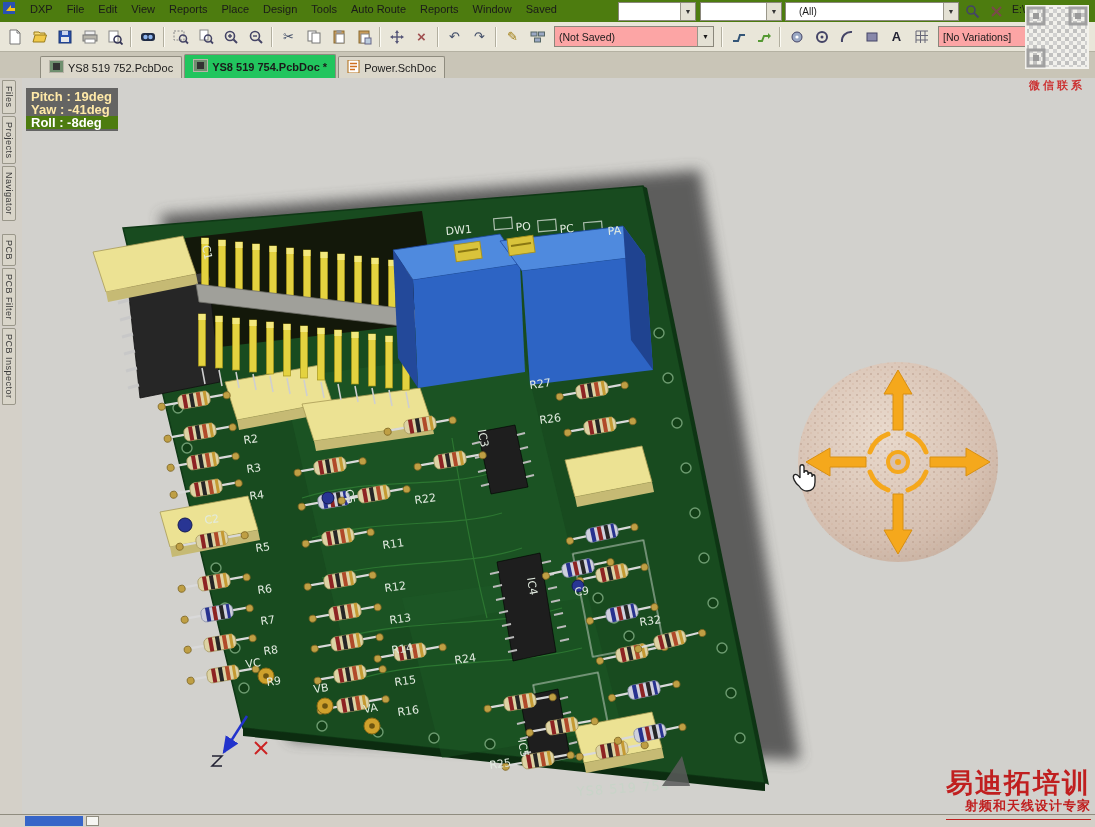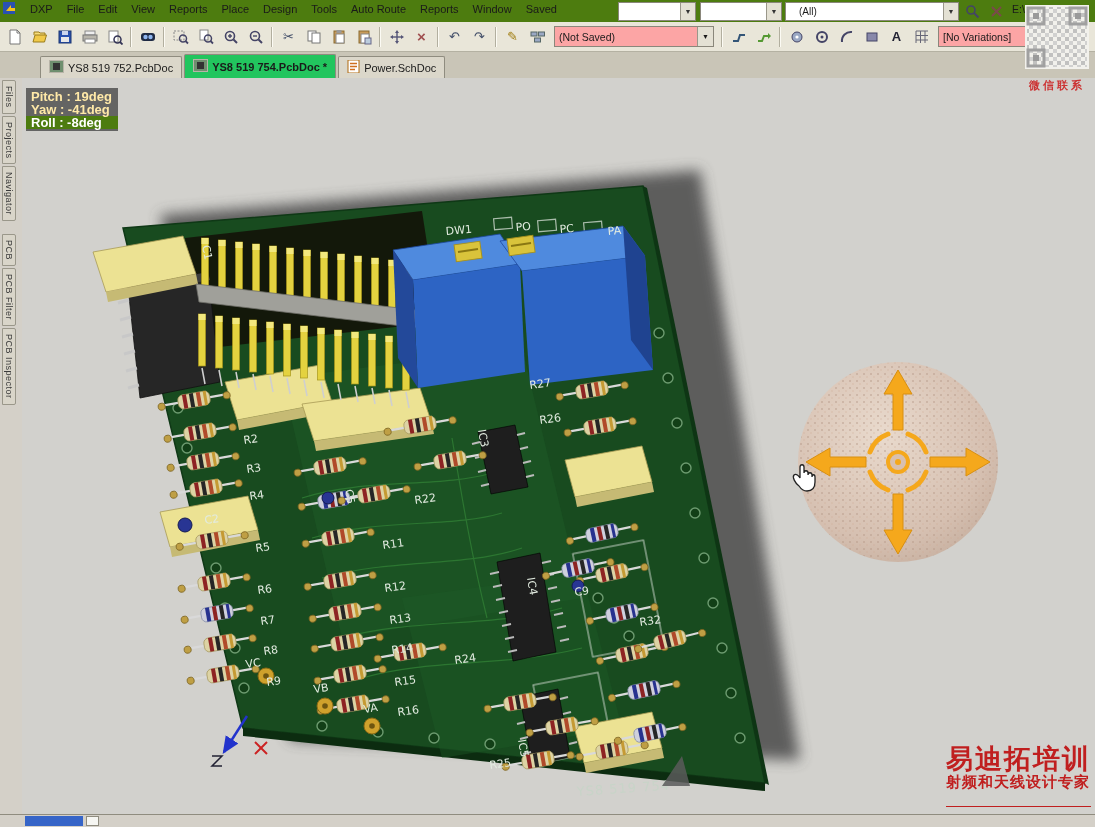--- a/index.html
+++ b/index.html
@@ -41,23 +41,23 @@
         border-radius:0 2px 2px 0;margin:2px 2px 1px 2px;padding:5px 1px;cursor:default;letter-spacing:.5px}
   .sgap{height:10px}
   
   .viewport{position:absolute;left:22px;top:78px;right:0;bottom:12px;background:#d2d1cd;overflow:hidden}
   .hud{position:absolute;left:4px;top:10px;background:rgba(84,84,84,.88);padding:2px 0;z-index:20;min-width:92px}
   .hud div{padding:0 5px;font-size:13px;font-weight:bold;color:#ffe9a8;line-height:13px;white-space:nowrap}
   .hud .hl{background:#4d7c0f;color:#fff}
   
   .qrbox{position:absolute;right:1px;top:5px;z-index:60;text-align:center;width:74px}
   .qrcap{color:#cc3333;font-size:11px;font-weight:bold;letter-spacing:3px;margin-top:7px}
-  .wm{position:absolute;right:4px;bottom:20px;z-index:60;color:#c01f1f}
+  .wm{position:absolute;right:4px;bottom:7px;z-index:60;text-align:right;color:#c01f1f}
   .wm .wt{font-size:27px;font-weight:bold;letter-spacing:2px;line-height:28px}
-  .wm .ws{font-size:15px;font-weight:bold;letter-spacing:1px;border-bottom:1.5px solid #c01f1f;padding-bottom:14px}
+  .wm .ws{font-size:13px;font-weight:bold;letter-spacing:1px;border-bottom:1.5px solid #c01f1f;padding-bottom:4px}
   
   .statusbar{position:absolute;left:0;bottom:0;width:1095px;height:12px;background:#d4d0c8;border-top:1px solid #8f8c7f}
   .sb-blue{position:absolute;left:25px;top:1px;width:58px;height:10px;background:#3665c8}
   .sb-box{position:absolute;left:86px;top:1px;width:13px;height:10px;background:#f6f6f2;border:1px solid #8f8c7f;box-sizing:border-box}
 </style>
 </head>
 <body>
 
 <div class="screen">
 

